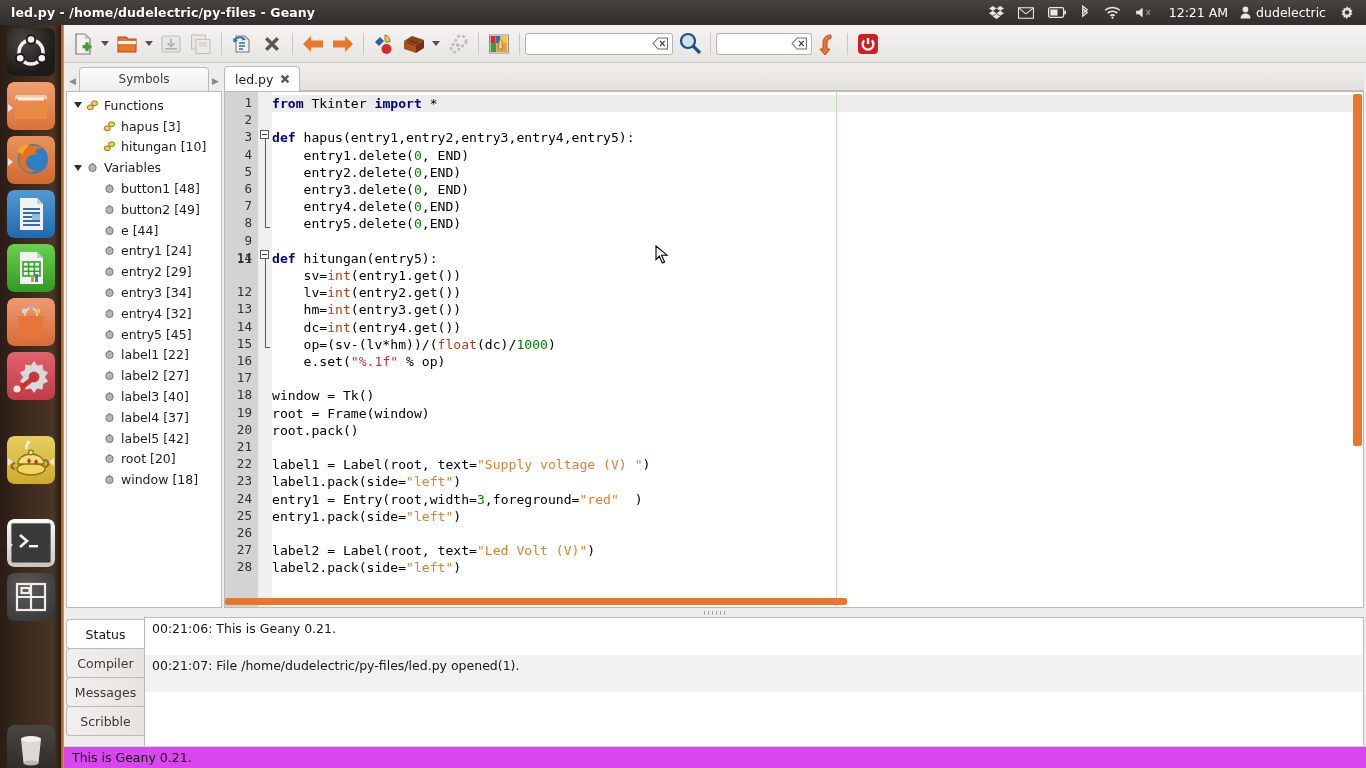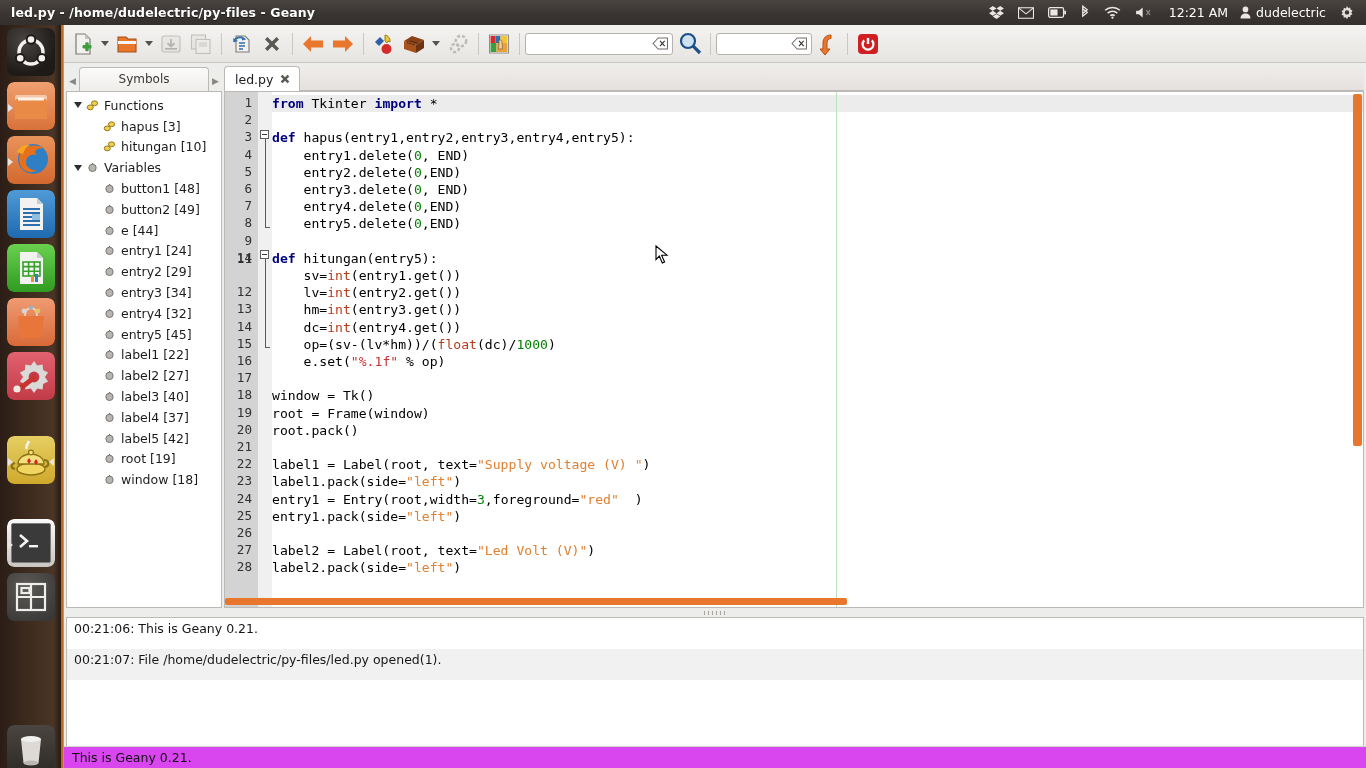--- a/index.html
+++ b/index.html
@@ -127,21 +127,21 @@
   
   #msgwin { position:relative; height:152px; display:flex; padding:0 2px; }
   .msg-tabs { width:78px; display:flex; flex-direction:column; padding-top:2px; }
   .msg-tab {
     height:30px; line-height:29px; text-align:center; font-size:12.5px; color:#3b3936;
     background:linear-gradient(to left,#e6e3e0,#f2f0ee);
     border:1px solid #bdb9b5; border-right:none; border-radius:4px 0 0 4px; margin-bottom:-1px;
   }
   .msg-tab.active { background:#ffffff; color:#111; font-weight:normal; }
   .msg-body { flex:1; background:#ffffff; border:1px solid #bdb9b5; overflow:hidden; }
-  .msg-line { font-size:12.5px; color:#161616; padding:3px 6px 3px 7px; height:31px; }
+  .msg-line { font-size:12.5px; color:#161616; padding:3px 6px 3px 7px; height:37px; }
   .msg-line.alt { background:#f1f1f1; }
 
   
   #statusbar { position:absolute; left:0; bottom:0; width:1302px; height:22px;
                background:#d946ef; border-top:1px solid #d6d3d0;
                display:flex; align-items:center; padding-left:8px; font-size:12.5px; color:#111; }
 
   
   #mouse { position:absolute; left:655px; top:245px; width:14px; height:20px; }
 </style>
@@ -667,21 +667,21 @@
             <span style="padding-left: 3px;">label5 [42]</span>
           </div>
           <div class="tnode child">
             <span class="tw"></span>
             <span class="ico">
               <svg width="11" height="11" viewBox="0 0 12 12">
                 <circle cx="6" cy="6.4" r="4" fill="#b9b6b2" stroke="#6f6c68" stroke-width="1"></circle>
                 <path d="M6 2.4V1" stroke="#6f6c68" stroke-width="1.4"></path>
               </svg>
             </span>
-            <span style="padding-left: 3px;">root [19]</span>
+            <span style="padding-left: 3px;">root [20]</span>
           </div>
           <div class="tnode child">
             <span class="tw"></span>
             <span class="ico">
               <svg width="11" height="11" viewBox="0 0 12 12">
                 <circle cx="6" cy="6.4" r="4" fill="#b9b6b2" stroke="#6f6c68" stroke-width="1"></circle>
                 <path d="M6 2.4V1" stroke="#6f6c68" stroke-width="1.4"></path>
               </svg>
             </span>
             <span style="padding-left: 3px;">window [18]</span>
@@ -774,20 +774,26 @@
         <div class="hscroll" style="bottom:2px;width:622px;"></div>
       </div>
     </div>
   </div>
 
   <div id="splitter">
       <div class="grip"></div>
     </div>
 
   <div id="msgwin">
+    <div class="msg-tabs">
+        <div class="msg-tab active">Status</div>
+        <div class="msg-tab">Compiler</div>
+        <div class="msg-tab">Messages</div>
+        <div class="msg-tab">Scribble</div>
+      </div>
     <div class="msg-body">
         <div class="msg-line">00:21:06: This is Geany 0.21.</div>
         <div class="msg-line alt">00:21:07: File /home/dudelectric/py-files/led.py opened(1).</div>
       </div>
   </div>
 
   <div id="statusbar">
     <span>This is Geany 0.21.</span>
   </div>
 </div>

